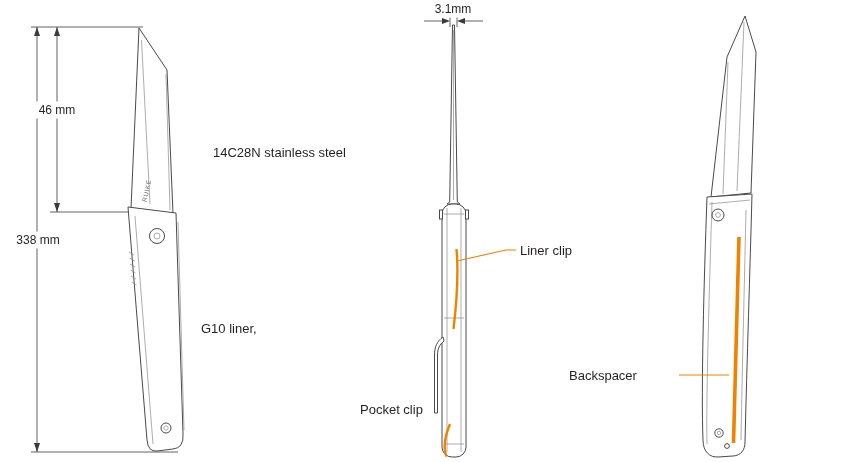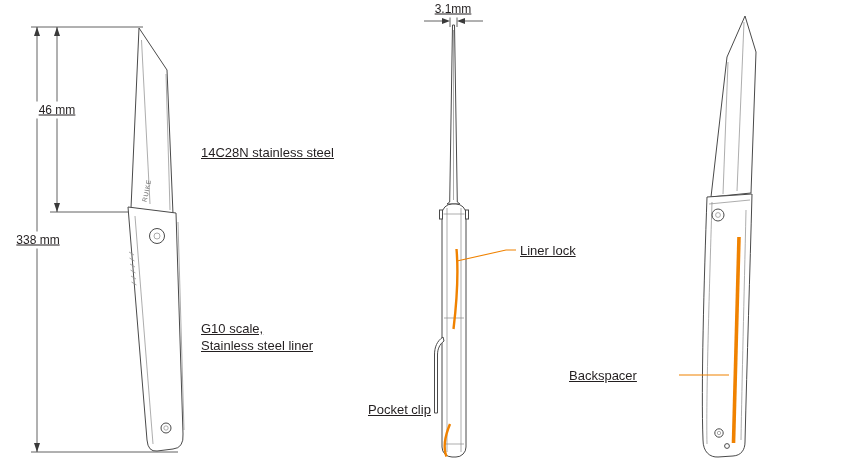--- a/index.html
+++ b/index.html
@@ -3,21 +3,21 @@
 <meta charset="utf-8">
 <style>
   * { margin:0; padding:0; box-sizing:border-box; }
   html,body { background:#ffffff; }
   body { font-family:"Liberation Sans", sans-serif; }
   .canvas {
     position:relative; width:850px; height:462px; background:#fff; overflow:hidden;
   }
   .canvas > svg { position:absolute; left:0; top:0; }
   .lbl {
-    position:absolute; font-size:13px; color:#231f20; white-space:nowrap; line-height:17px;text-decoration:underline;
+    position:absolute; font-size:13px; color:#231f20; white-space:nowrap; line-height:17px;
   }
   .lbl.dim { font-size:12px; background:#fff; padding:0 3px;
              transform:translate(-50%,-50%); }
   .outline   { fill:#ffffff; stroke:var(--ink); stroke-width:1; }
   .thin      { fill:none; stroke:#8a8a8a; stroke-width:0.7; }
   .dimline   { fill:none; stroke:#3a3a3a; stroke-width:0.8; }
   .dimarrow  { fill:#3a3a3a; stroke:none; }
   .accent    { fill:none; stroke:var(--accent); }
   .accent-thick { stroke-width:2.4; }
   .accent-wide  { stroke-width:3.6; }
@@ -114,28 +114,27 @@
       <circle class="thin" cx="719" cy="433" r="1.7"></circle>
       <circle class="outline" cx="727" cy="446" r="2.4"></circle>
       <path class="accent leader" d="M679,375 L729,375"></path>
     </g>
   </svg>
 
   <div class="lbl dim" style="left:57px; top:110px">46 mm</div>
 
   <div class="lbl dim" style="left:38px; top:240px">338 mm</div>
 
-  <div class="lbl" style="left:201px; top:144px">14C28N stainless steel</div>
+  <div class="lbl" style="left:213px; top:144px">14C28N stainless steel</div>
 
   <div class="lbl" style="left:201px; top:320px">
-    <div>G10 scale,</div>
-    <div>Stainless steel liner</div>
+    <div>G10 liner,</div>
   </div>
 
   <div class="lbl dim" style="left:453px; top:9px">3.1mm</div>
 
-  <div class="lbl" style="left:520px; top:242px">Liner lock</div>
+  <div class="lbl" style="left:520px; top:242px">Liner clip</div>
 
-  <div class="lbl" style="left:368px; top:401px">Pocket clip</div>
+  <div class="lbl" style="left:360px; top:401px">Pocket clip</div>
 
   <div class="lbl" style="left:569px; top:367px">Backspacer</div>
 
 </div>
 
 </body></html>

